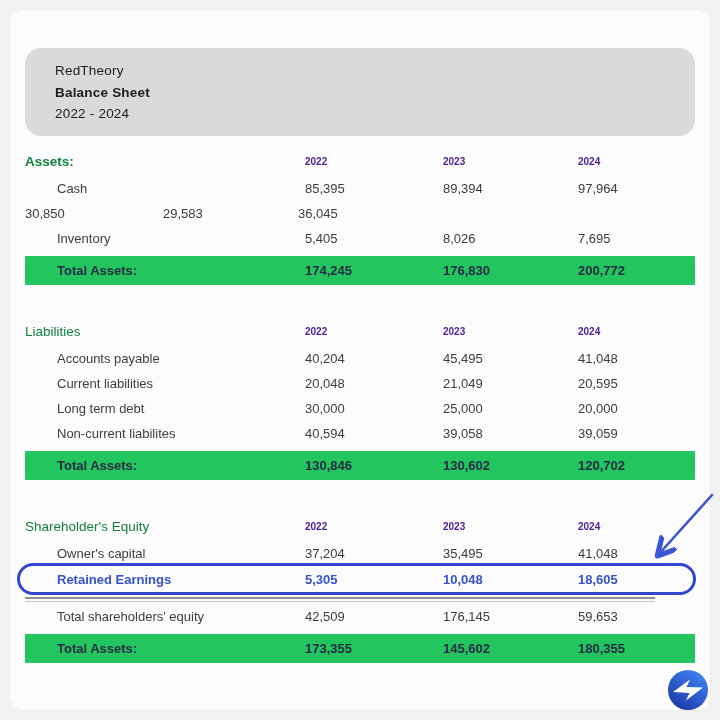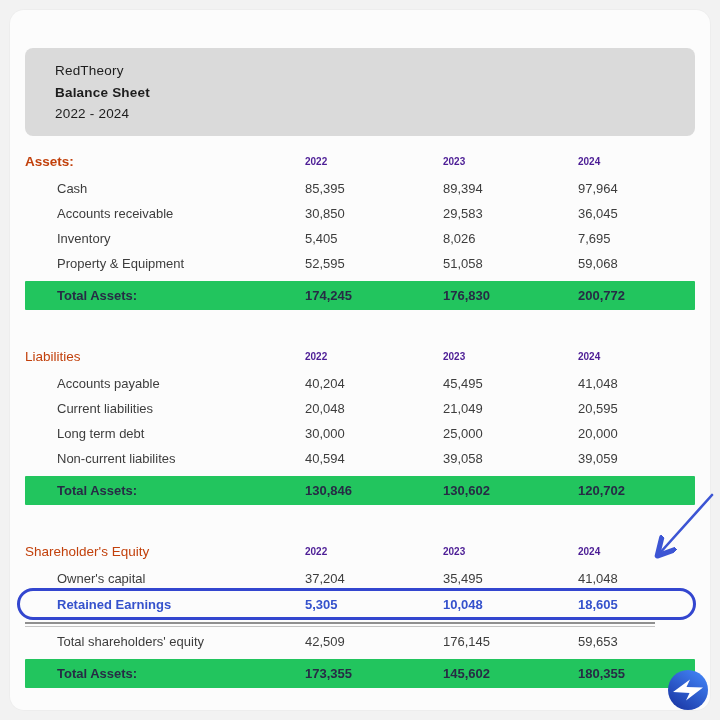--- a/index.html
+++ b/index.html
@@ -13,42 +13,42 @@
   .card {
     position:absolute; inset:10px;
     background:#fcfcfc;
     border-radius:14px;
     box-shadow:0 0 0 1px rgba(0,0,0,0.02);
   }
   .header-box {
     position:absolute; left:15px; right:15px; top:38px;
     height:88px;
     background:#dadada;
-    border-radius:8px;
+    border-radius:16px;
     padding:12px 0 0 30px;
     color:#1d1d1d;
     font-size:13.5px;
     line-height:21.5px;
     letter-spacing:.2px;
   }
   .header-box .bold { font-weight:700; }
 
   .table-wrap { position:absolute; left:15px; right:15px; top:138px; }
 
   .section { margin-bottom:33px; }
   .section:last-child { margin-bottom:14px; }
 
   .row { display:flex; align-items:center; height:25px; font-size:13px; color:#3d3d3d; }
   .row .c0 { width:280px; padding-left:32px; }
   .row .c1 { width:138px; }
   .row .c2 { width:135px; }
   .row .c3 { flex:1; }
 
   .row.head { height:26px; margin-bottom:2px; }
-  .row.head .c0 { padding-left:0; color:#c2410c; font-weight:600; font-size:13.5px; }
+  .row.head .c0 { padding-left:0; color:#15803d; font-weight:600; font-size:13.5px; }
   .row.head .c1,.row.head .c2,.row.head .c3 { font-weight:700; color:#4c1d95; font-size:10px; }
   .section.plain-head .row.head .c0 { font-weight:400; }
 
   .row.total {
     height:29px; margin-top:5px;
     background:#22c55e;
     font-weight:700; color:#272b45;
     border-radius:1px;
   }
 
@@ -91,36 +91,29 @@
           <div class="c2">2023</div>
           <div class="c3">2024</div>
         </div>
         <div class="row">
           <div class="c0">Cash</div>
           <div class="c1">85,395</div>
           <div class="c2">89,394</div>
           <div class="c3">97,964</div>
         </div>
         <div class="row">
-          <div class="c0">Accounts receivable</div>
           <div class="c1">30,850</div>
           <div class="c2">29,583</div>
           <div class="c3">36,045</div>
         </div>
         <div class="row">
           <div class="c0">Inventory</div>
           <div class="c1">5,405</div>
           <div class="c2">8,026</div>
           <div class="c3">7,695</div>
-        </div>
-        <div class="row">
-          <div class="c0">Property &amp; Equipment</div>
-          <div class="c1">52,595</div>
-          <div class="c2">51,058</div>
-          <div class="c3">59,068</div>
         </div>
         <div class="row total">
           <div class="c0">Total Assets:</div>
           <div class="c1">174,245</div>
           <div class="c2">176,830</div>
           <div class="c3">200,772</div>
         </div>
       </div>
       <div class="section plain-head">
         <div class="row head">

